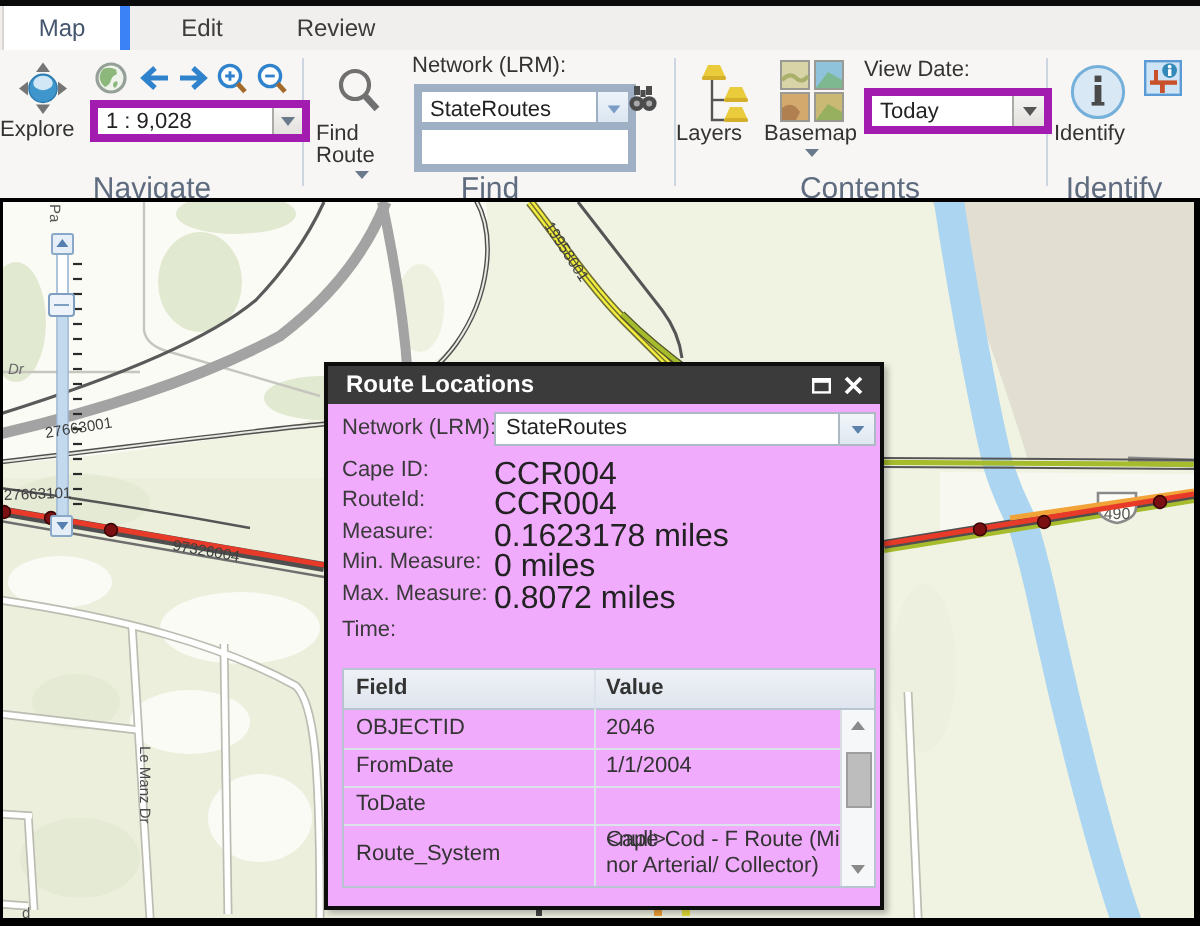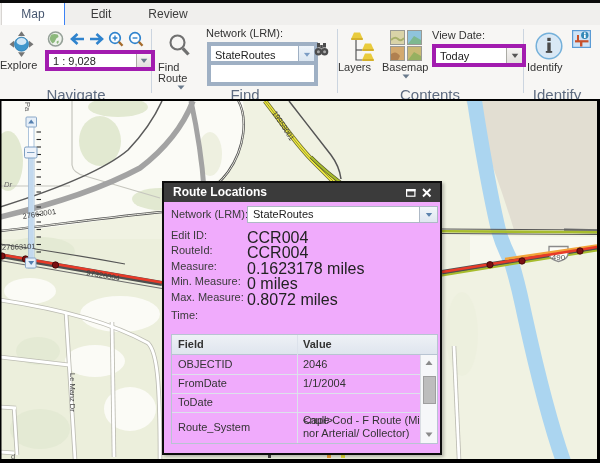--- a/index.html
+++ b/index.html
@@ -1,20 +1,20 @@
 <!DOCTYPE html>
 <html><head><meta charset="utf-8">
 <style>
 html,body{margin:0;padding:0;}
 body{width:600px;height:463px;overflow:hidden;position:relative;font-family:"Liberation Sans",sans-serif;background:#f6f5f3;}
 .abs{position:absolute;}
 #topstrip{left:0;top:0;width:600px;height:3px;background:#0b0b0b;}
 #tabrow{left:0;top:3px;width:600px;height:22px;background:#f0efed;border-right:1px solid #b9b7b4;}
 .tab{position:absolute;top:0;height:22px;line-height:22px;font-size:12px;color:#3c3c3c;text-align:center;}
-#tab-map{left:1px;width:64px;background:#ffffff;color:#46566f;border-left:1px solid #d8d5d2;border-right:1px solid #3b82f6;box-sizing:border-box;}
+#tab-map{left:1px;width:64px;background:#ffffff;color:#46566f;border-left:1px solid #d8d5d2;border-right:5px solid #3b82f6;box-sizing:border-box;}
 #tab-edit{left:76px;width:50px;}
 #tab-review{left:140px;width:56px;}
 #ribbon{left:0;top:25px;width:600px;height:74px;background:#f7f6f4;border-right:1px solid #b9b7b4;}
 .sep{position:absolute;top:4px;width:1px;height:64px;background:#ccd5e0;}
 .glabel{position:absolute;top:61px;font-size:15px;color:#5f6c80;text-align:center;}
 .ilabel{position:absolute;font-size:11px;color:#333;text-align:left;line-height:11px;}
 .combo{position:absolute;background:#fff;border:4px solid #a21caf;font-size:11px;color:#222;}
 .combo .tx{position:absolute;left:4px;top:0;bottom:0;display:flex;align-items:center;}
 .cbtn{position:absolute;right:0;top:0;bottom:0;border-left:1px solid #ababa5;background:linear-gradient(#f5f4f2,#e3e1de);}
 .cbtn svg{position:absolute;left:50%;top:50%;transform:translate(-50%,-50%);}
@@ -324,21 +324,21 @@
       </svg></div>
   <div class="drow" style="left:7px;top:25px;">Network (LRM):</div>
   <div class="dcombo" style="top:23px;">
       <span class="tx">StateRoutes</span>
       <span class="dcbtn">
         <svg width="7" height="4.5">
           <path d="M0.3,0.3 L6.7,0.3 L3.5,4.2 Z" fill="#5d83ad"></path>
         </svg>
       </span>
     </div>
-  <div class="drow" style="left:7px;top:46px;">Edit ID:</div>
+  <div class="drow" style="left:7px;top:46px;">Cape ID:</div>
     <div class="dval" style="left:83px;top:46px;">CCR004</div>
   <div class="drow" style="left:7px;top:61px;">RouteId:</div>
     <div class="dval" style="left:83px;top:61px;">CCR004</div>
   <div class="drow" style="left:7px;top:77px;">Measure:</div>
     <div class="dval" style="left:83px;top:77px;">0.1623178 miles</div>
   <div class="drow" style="left:7px;top:92px;">Min. Measure:</div>
     <div class="dval" style="left:83px;top:92px;">0 miles</div>
   <div class="drow" style="left:7px;top:108px;">Max. Measure:</div>
     <div class="dval" style="left:83px;top:108px;">0.8072 miles</div>
   <div class="drow" style="left:7px;top:126px;">Time:</div>

